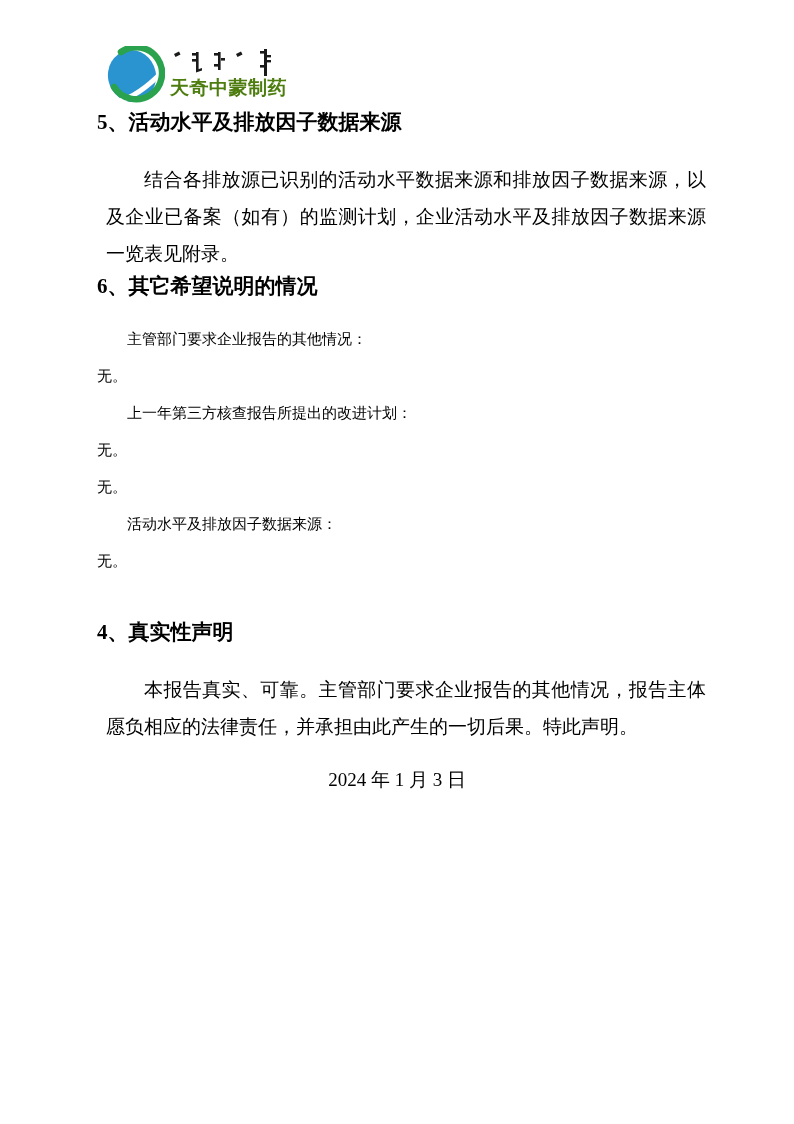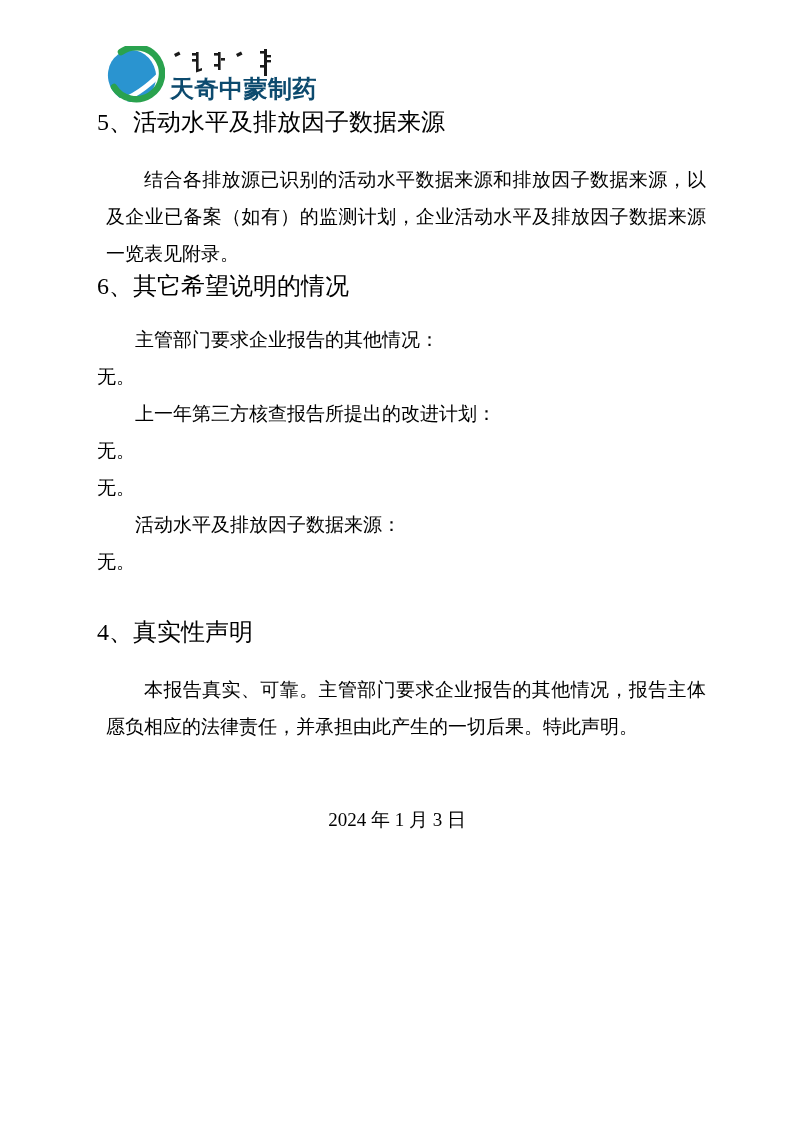--- a/index.html
+++ b/index.html
@@ -18,57 +18,57 @@
     left: 105px;
     top: 46px;
     display: flex;
     align-items: flex-start;
     gap: 5px;
   }
   .logo-mark { display: block; }
   .logo-right { display: flex; flex-direction: column; padding-top: 3px; }
   .mongolian { display: block; margin-left: 2px; }
   .logo-name {
-    font-family: Liberation Serif, serif;
+    font-family: Liberation Mono, monospace;
     font-weight: bold;
-    font-size: 24px;
+    font-size: 19px;
     line-height: 24px;
-    color: #0c4a6e;
+    color: #4d7c0f;
     letter-spacing: 0.5px;
     white-space: nowrap;
   }
   
   .hd {
     position: absolute;
     left: 97px;
     width: 600px;
     margin: 0;
-    font-size: 24px;
+    font-size: 21px;
     line-height: 28px;
-    font-weight: normal;
+    font-weight: bold;
     color: #000;
     white-space: nowrap;
   }
   .body {
     position: absolute;
     left: 97px;
     width: 600px;
     margin: 9px;
     font-size: 19px;
     line-height: 37px;
     text-indent: 2em;
     text-align: justify;
     text-align-last: left;
     color: #000;
   }
   .qa {
     position: absolute;
     left: 97px;
     width: 600px;
-    font-size: 19px;
+    font-size: 15px;
     line-height: 37px;
     color: #000;
   }
   .qa .prompt { text-indent: 2em; }
   .qa .answer { text-indent: 0; }
   .date {
     position: absolute;
     left: 97px;
     width: 600px;
     font-size: 19px;
@@ -122,15 +122,15 @@
     <div class="prompt">上一年第三方核查报告所提出的改进计划：</div>
     <div class="answer">无。</div>
     <div class="answer">无。</div>
     <div class="prompt">活动水平及排放因子数据来源：</div>
     <div class="answer">无。</div>
   </div>
 
   <h2 class="hd" style="top:618px">4、真实性声明</h2>
   <p class="body" style="top:662px">本报告真实、可靠。主管部门要求企业报告的其他情况，报告主体愿负相应的法律责任，并承担由此产生的一切后果。特此声明。</p>
 
-  <div class="date" style="top:806px">2024 年 1 月 3 日</div>
+  <div class="date" style="top:766px">2024 年 1 月 3 日</div>
 
 </div>
 
 </body></html>

